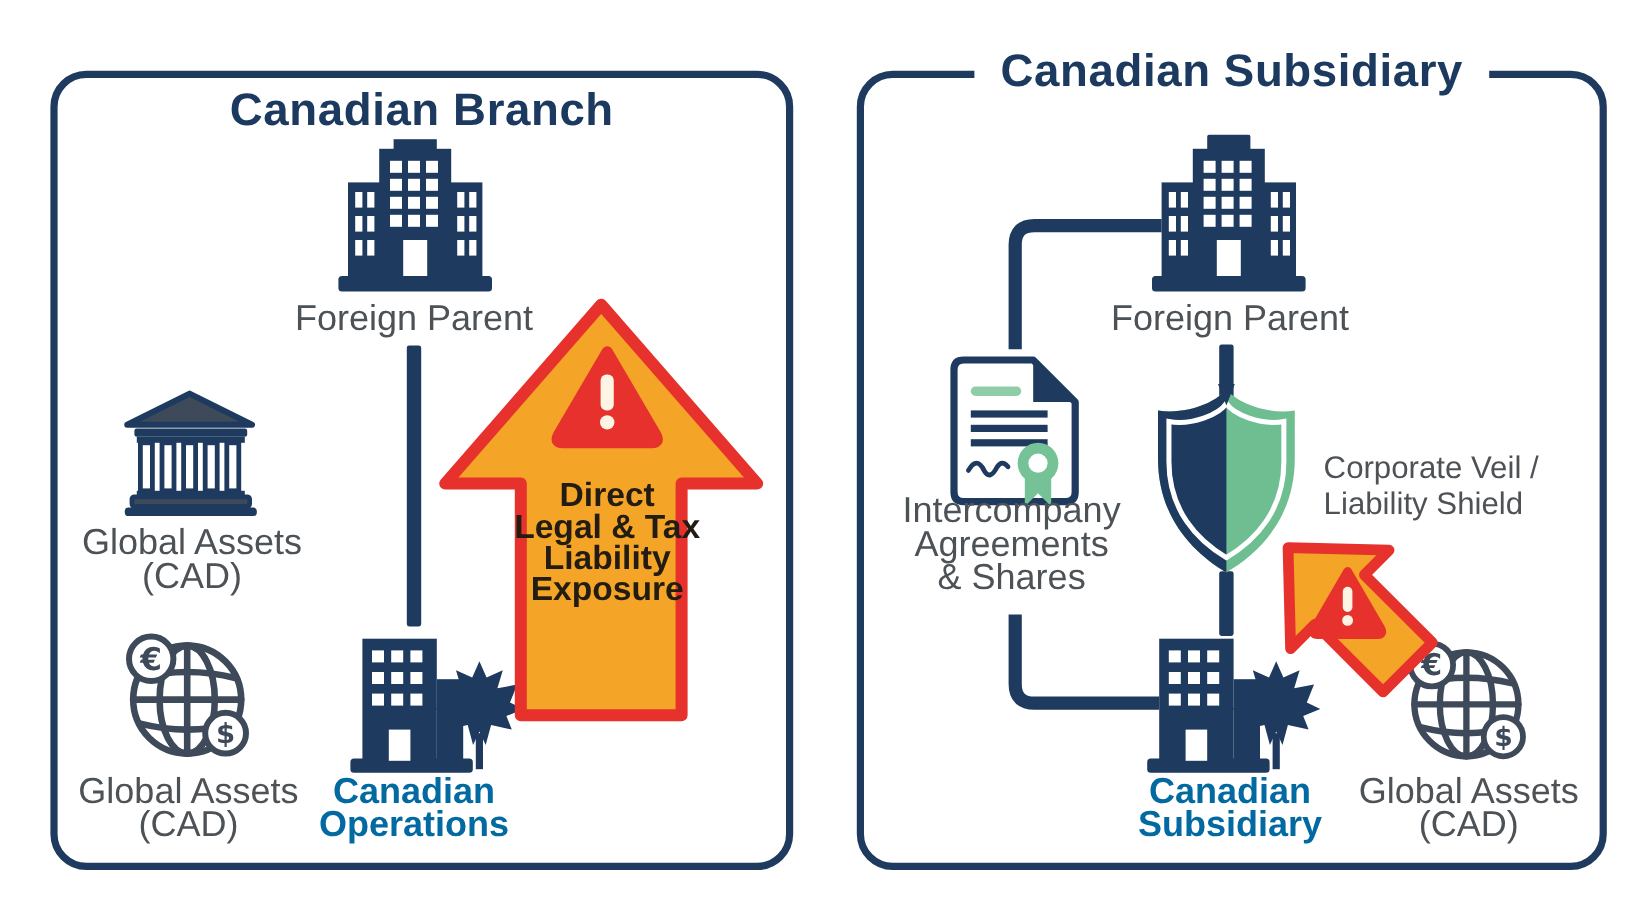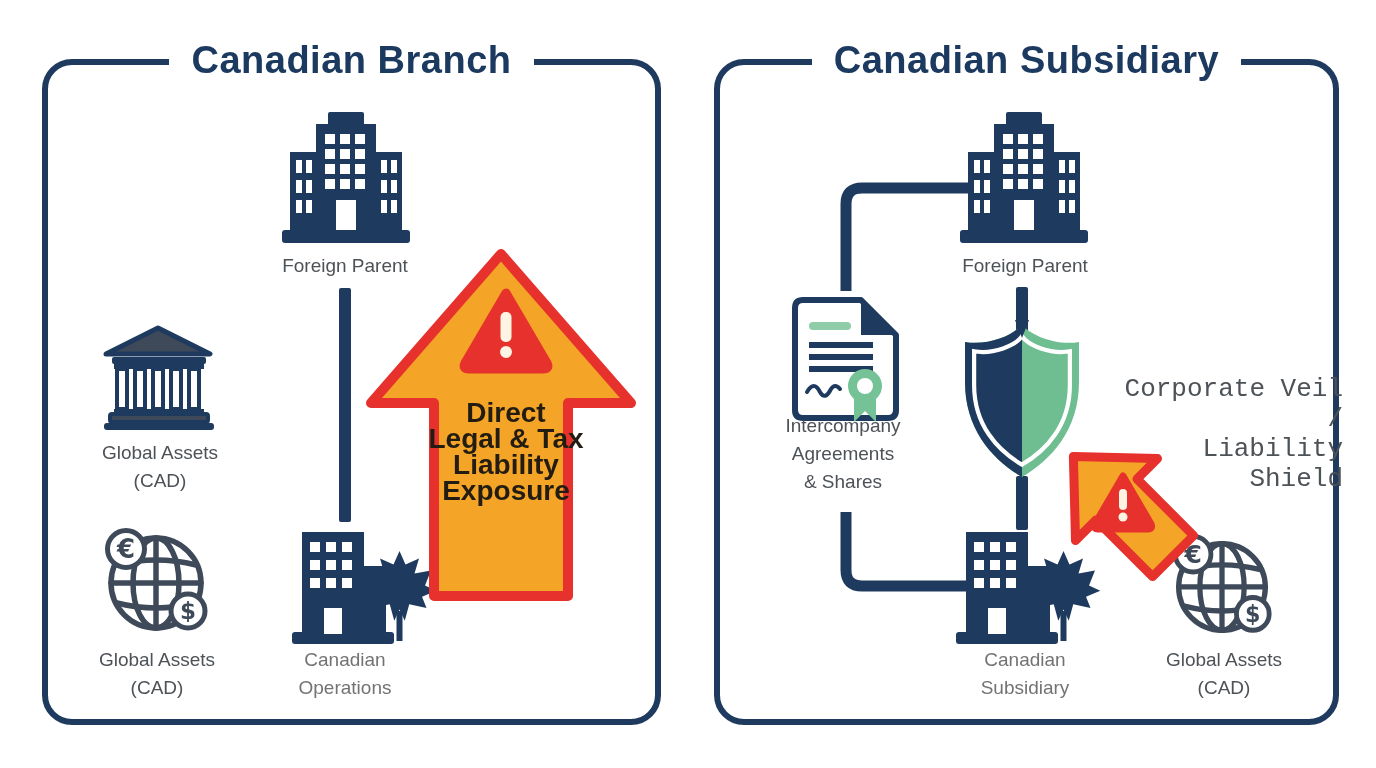--- a/index.html
+++ b/index.html
@@ -13,38 +13,38 @@
     border:6px solid #1e3a5f;
     border-radius:30px;
     background:transparent;
   }
   #panel-left{left:42px;top:59px;width:607px;height:654px;}
   #panel-right{left:714px;top:59px;width:613px;height:654px;}
   .panel-title{
     position:absolute;top:36px;height:48px;line-height:48px;
     text-align:center;z-index:3;
   }
-  #title-left{left:42px;width:619px;}
+  #title-left{left:42px;width:619px;margin-top:32px;}
   #title-right{left:714px;width:625px;}
   .panel-title span{
     display:inline-block;background:#ffffff;padding:0 22px;
     font-size:38px;font-weight:bold;color:#1c3a60;letter-spacing:.5px;
   }
   svg.overlay{position:absolute;left:0;top:0;z-index:2;}
   svg text{font-family:"DejaVu Sans","Liberation Sans",sans-serif;}
   .label{
     position:absolute;z-index:4;
-    color:#4d5257;font-size:19px;line-height:28px;
+    color:#4d5257;font-size:30px;line-height:28px;
     text-align:center;white-space:pre-line;
   }
-  .label.semibold{font-weight:400;color:#737373;}
+  .label.semibold{font-weight:700;color:#0369a1;}
   #lbl-arrow{
     color:#221c12;font-weight:bold;font-size:28px;line-height:26px;
   }
-  #lbl-shield{text-align:right;line-height:30px;font-size:26px;font-family:Liberation Mono, monospace;}
+  #lbl-shield{text-align:left;line-height:30px;font-size:26px;}
 </style>
 </head>
 <body>
 
 <div class="panel" id="panel-left"></div>
 <div class="panel" id="panel-right"></div>
 
 <div class="panel-title" id="title-left">
   <span>Canadian Branch</span>
 </div>

